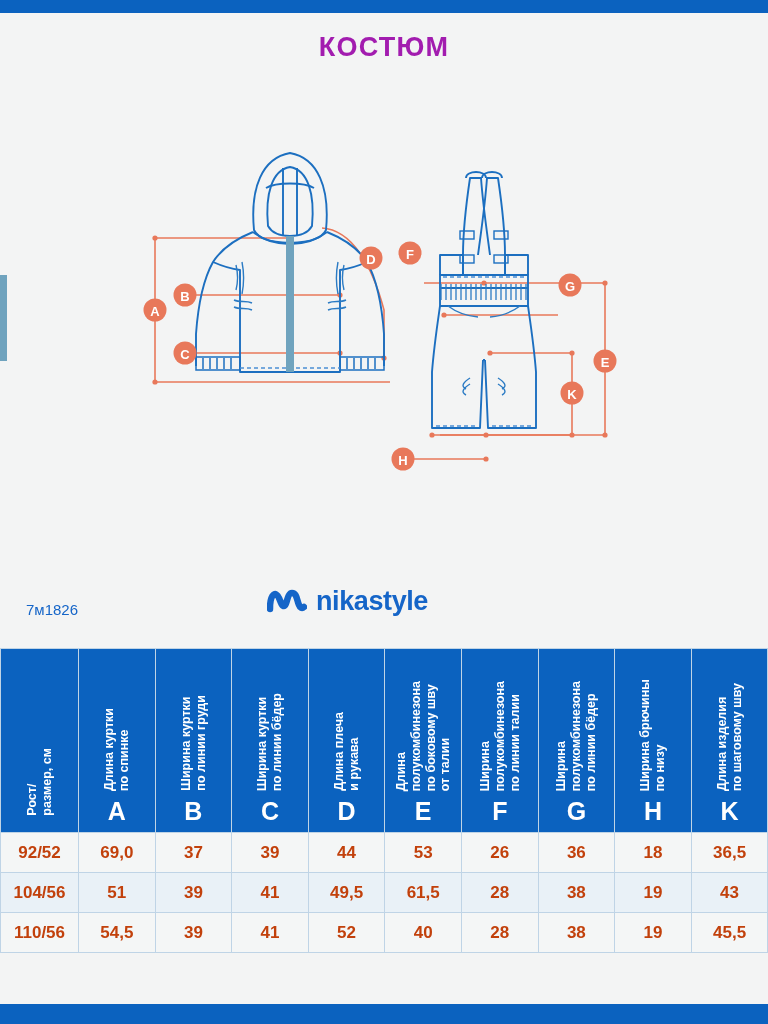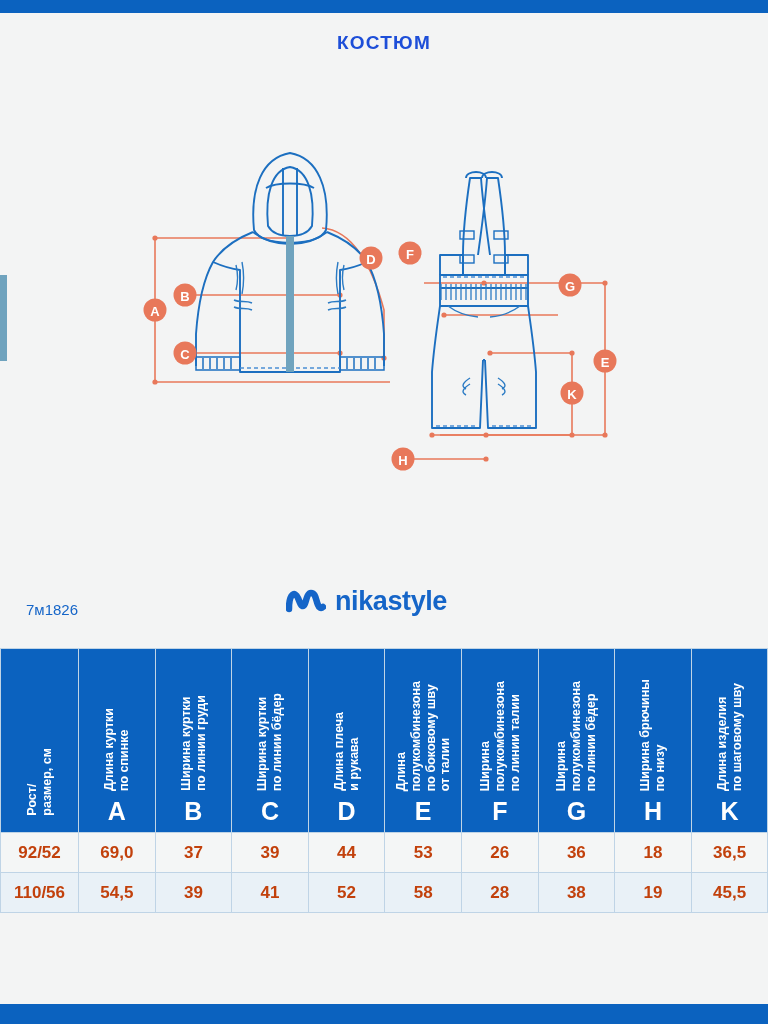--- a/index.html
+++ b/index.html
@@ -28,24 +28,24 @@
     height: 20px;
     background: #0B62BF;
   }
 
   .page-title {
     position: absolute;
     top: 32px;
     left: 0;
     width: 768px;
     text-align: center;
-    font-size: 19px;
+    font-size: 27px;
     font-weight: bold;
     letter-spacing: 1.2px;
-    color: #1d4ed8;
+    color: #a21caf;
   }
 
   .illustration {
     position: absolute;
     top: 110px;
     left: 0;
     width: 768px;
     height: 420px;
   }
 
@@ -60,21 +60,21 @@
   .article-no {
     position: absolute;
     left: 26px;
     top: 15px;
     font-size: 15px;
     color: #1565C8;
   }
 
   .logo-wrap {
     position: absolute;
-    left: 286px;
+    left: 267px;
     top: 0;
     display: flex;
     align-items: center;
     gap: 9px;
   }
 
   .logo-text {
     font-size: 27px;
     font-weight: bold;
     color: #1565C8;
@@ -407,26 +407,38 @@
       <td>37</td>
       <td>39</td>
       <td>44</td>
       <td>53</td>
       <td>26</td>
       <td>36</td>
       <td>18</td>
       <td>36,5</td>
     </tr>
     <tr>
+      <td>104/56</td>
+      <td>51</td>
+      <td>39</td>
+      <td>41</td>
+      <td>49,5</td>
+      <td>61,5</td>
+      <td>28</td>
+      <td>38</td>
+      <td>19</td>
+      <td>43</td>
+    </tr>
+    <tr>
       <td>110/56</td>
       <td>54,5</td>
       <td>39</td>
       <td>41</td>
       <td>52</td>
-      <td>58</td>
+      <td>40</td>
       <td>28</td>
       <td>38</td>
       <td>19</td>
       <td>45,5</td>
     </tr>
   </tbody>
 </table>
 
 <div class="bottom-bar"></div>
 

